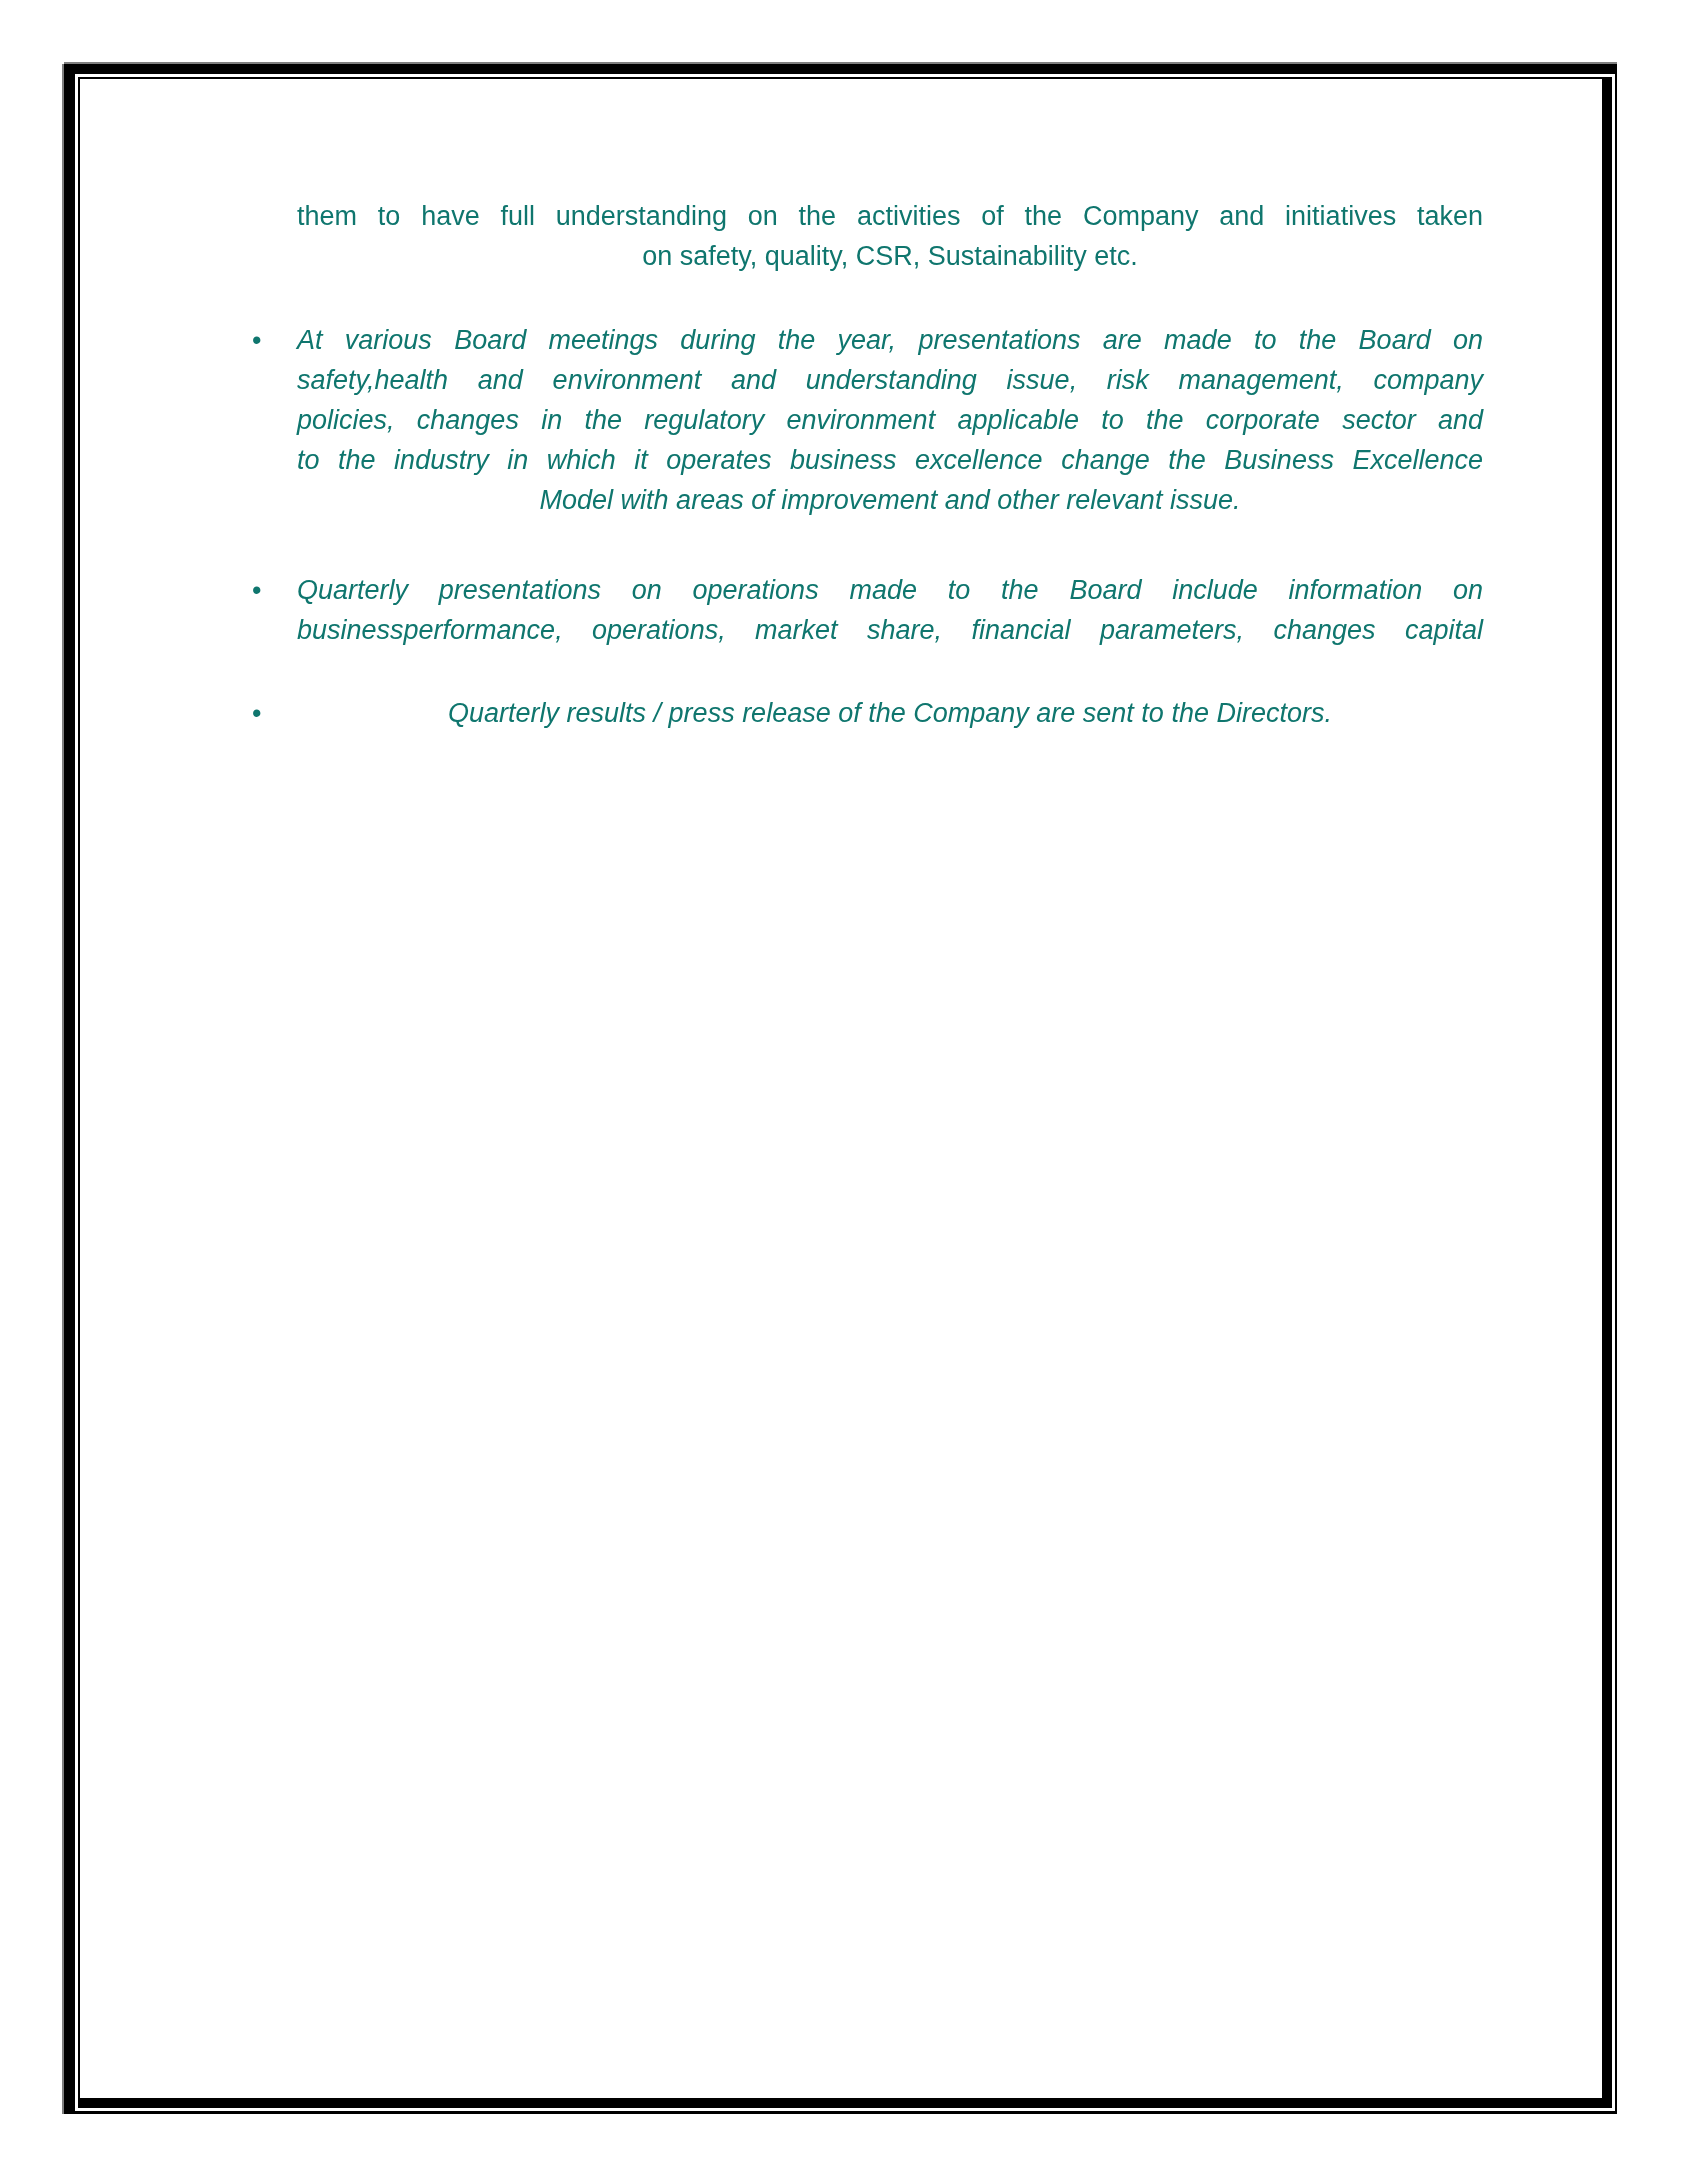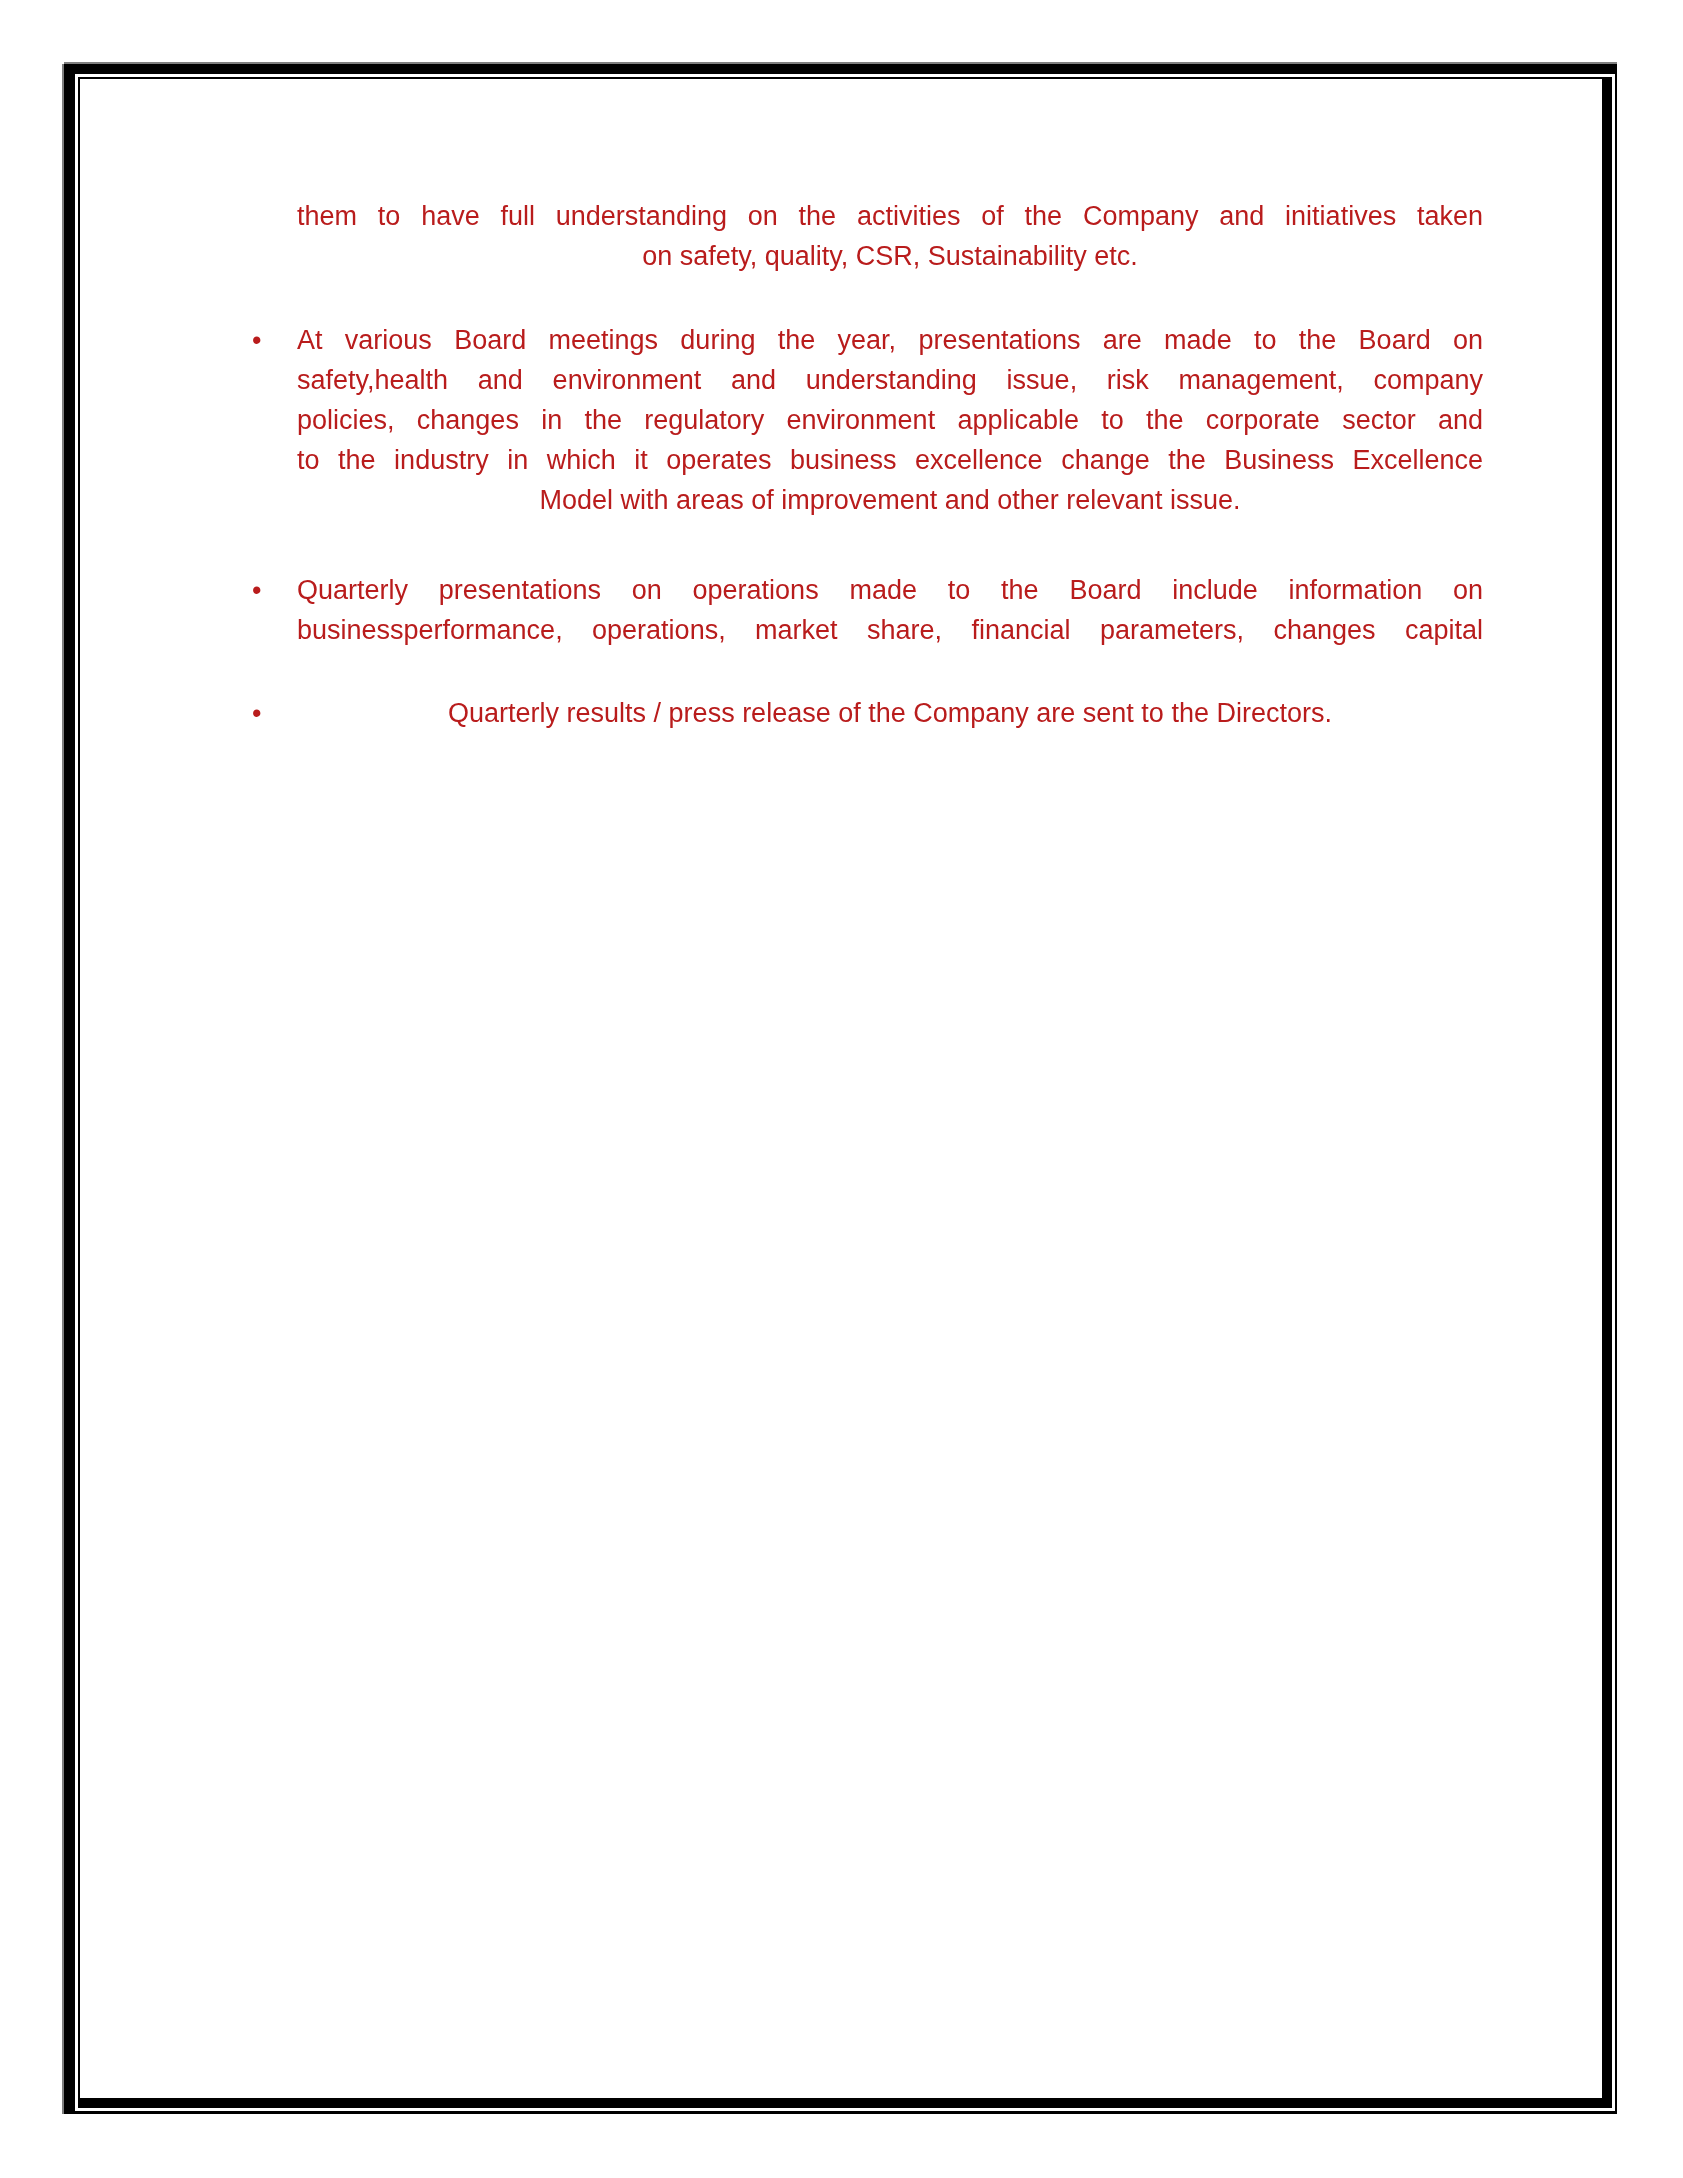--- a/index.html
+++ b/index.html
@@ -42,41 +42,42 @@
     border-right: 10px solid #000000;
     border-bottom: 10px solid #000000;
   }
   .content {
     position: absolute;
     left: 252px;
     top: 196px;
     width: 1231px;
     font-size: 27px;
     line-height: 40px;
-    color: #b91c1c;
+    color: #0f766e;
   }
   .para {
     margin: 0 0 0 45px;
   }
   .bullet-item {
     display: flex;
     align-items: flex-start;
   }
   .bullet-item.gap-a { margin-top: 44px; }
   .bullet-item.gap-b { margin-top: 50px; }
   .bullet-item.gap-c { margin-top: 43px; }
   .marker {
     flex: 0 0 45px;
     width: 45px;
     font-size: 27px;
     line-height: 40px;
   }
   .lines {
     flex: 1 1 auto;
     min-width: 0;
+    font-style: italic;
   }
   .jline {
     text-align: justify;
     text-align-last: justify;
     white-space: nowrap;
   }
   .lline {
     text-align: center;
   }
 </style>

